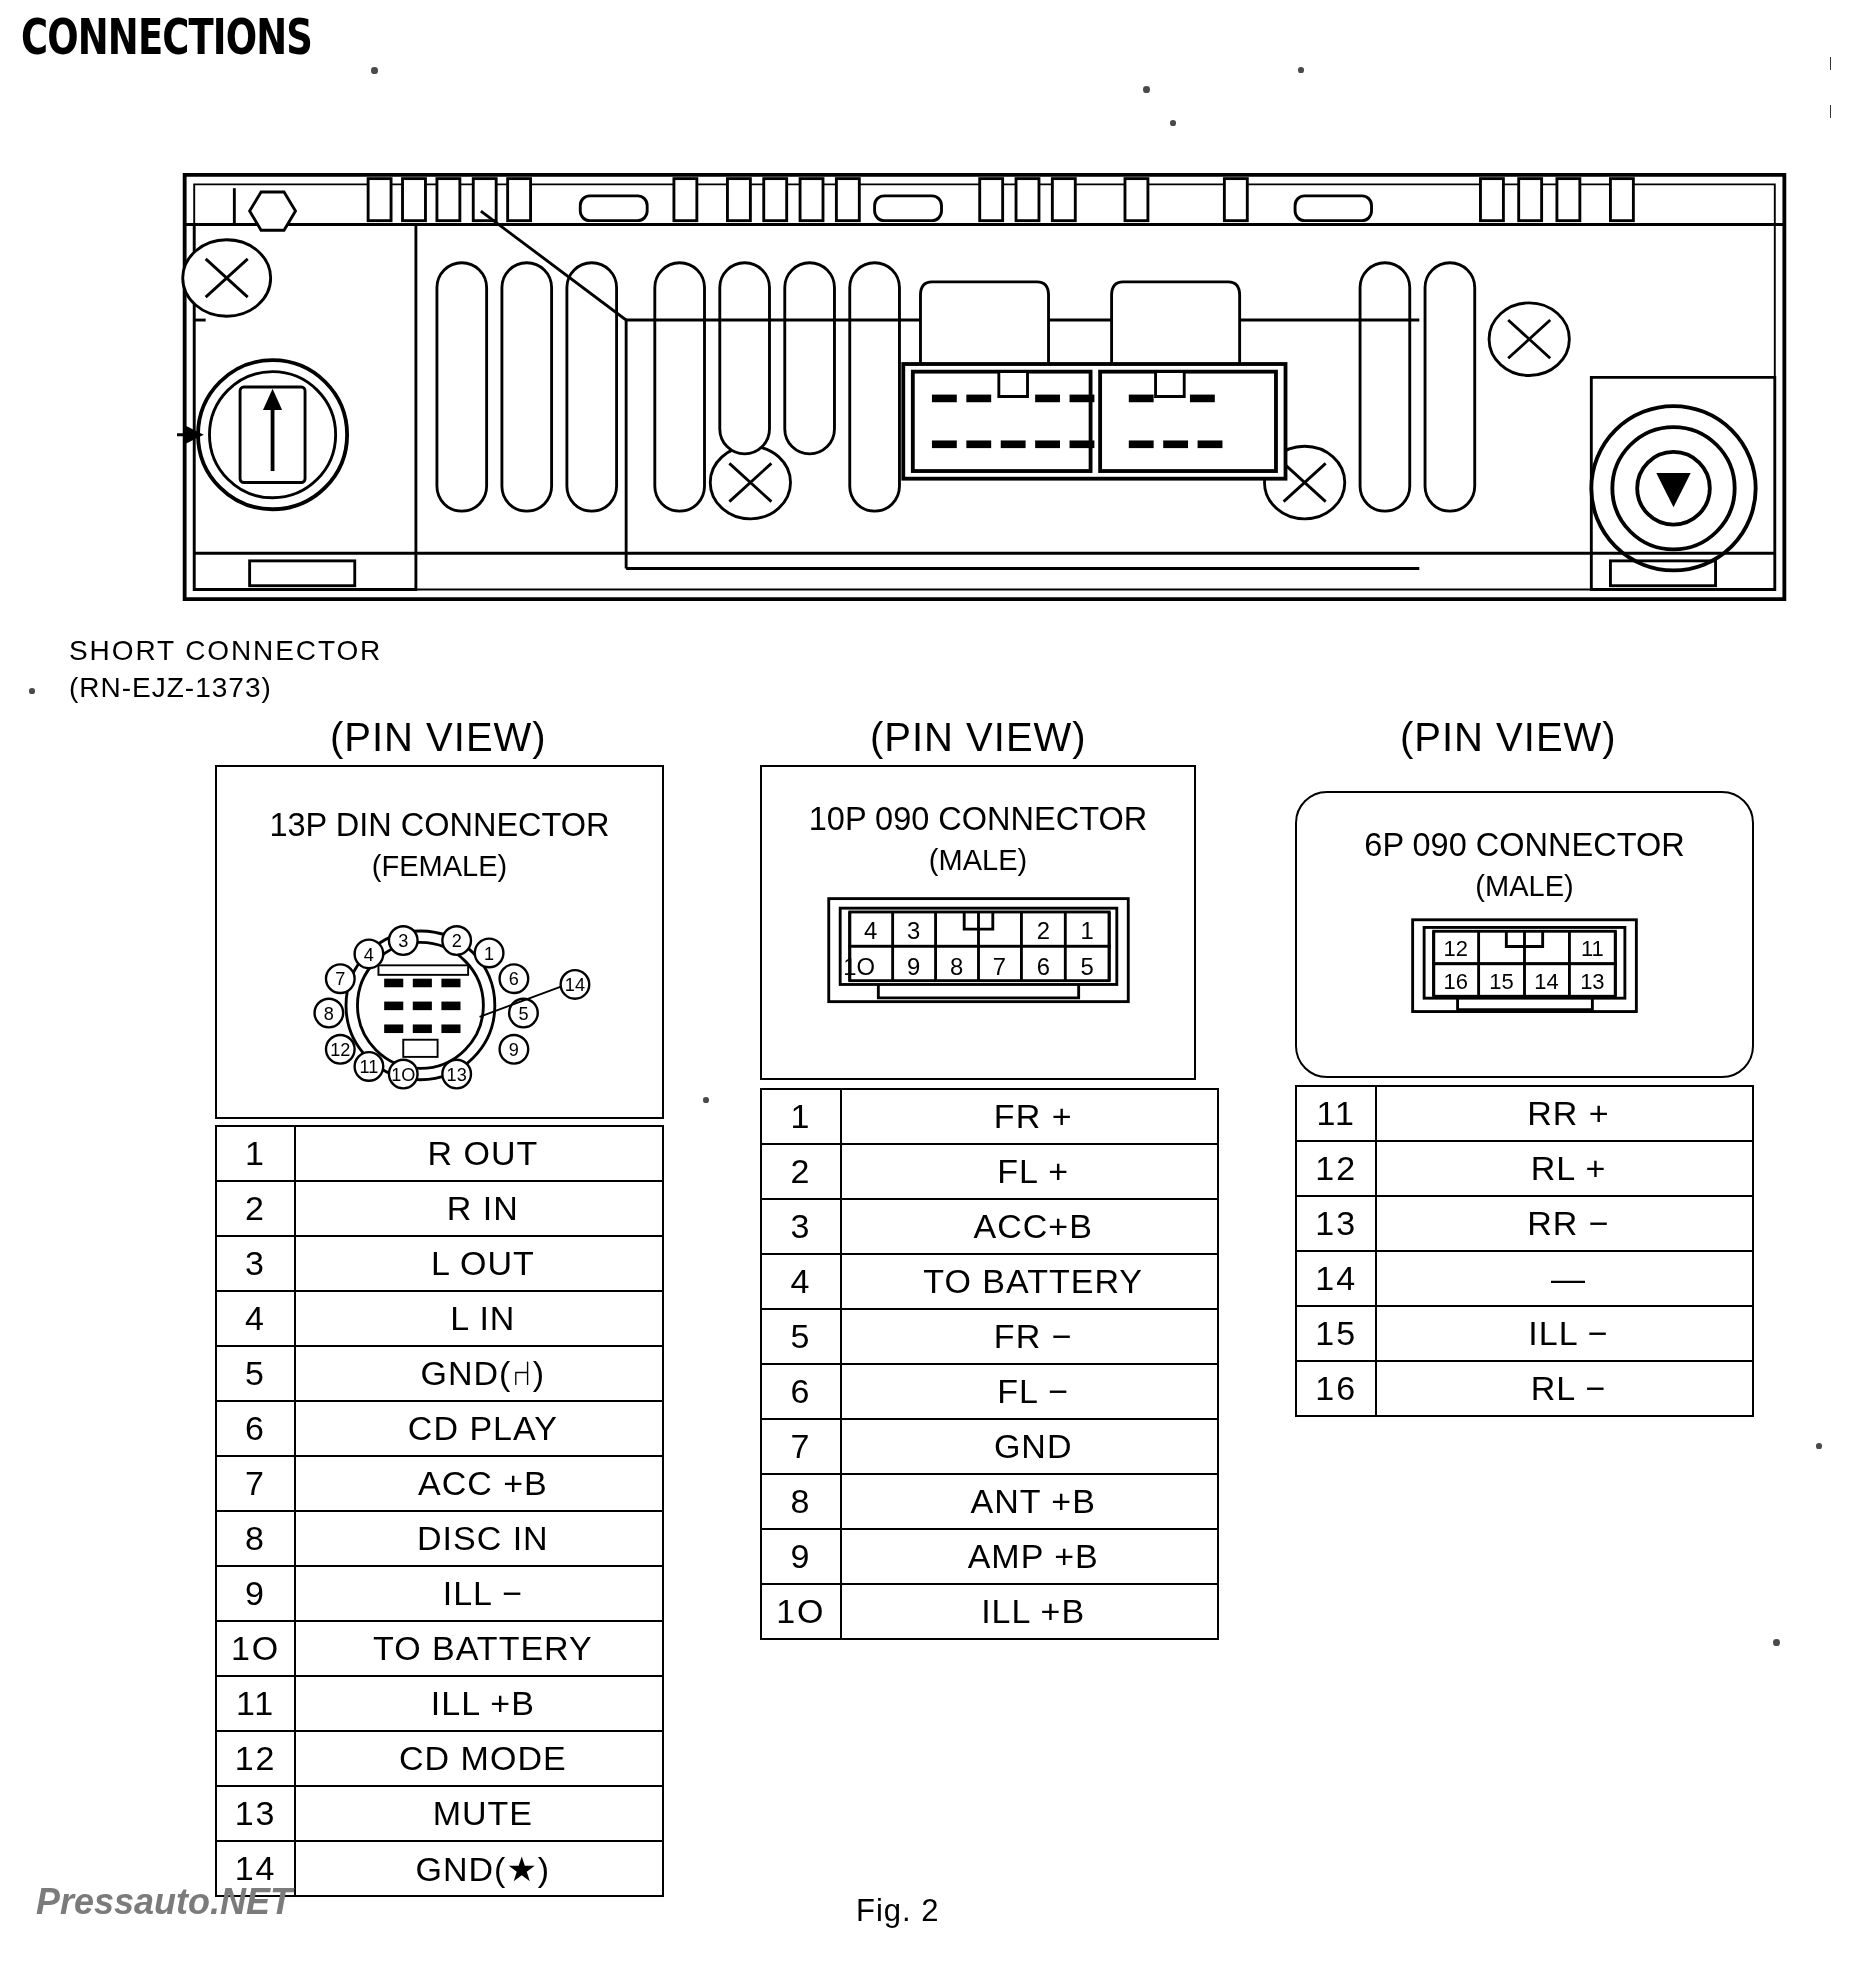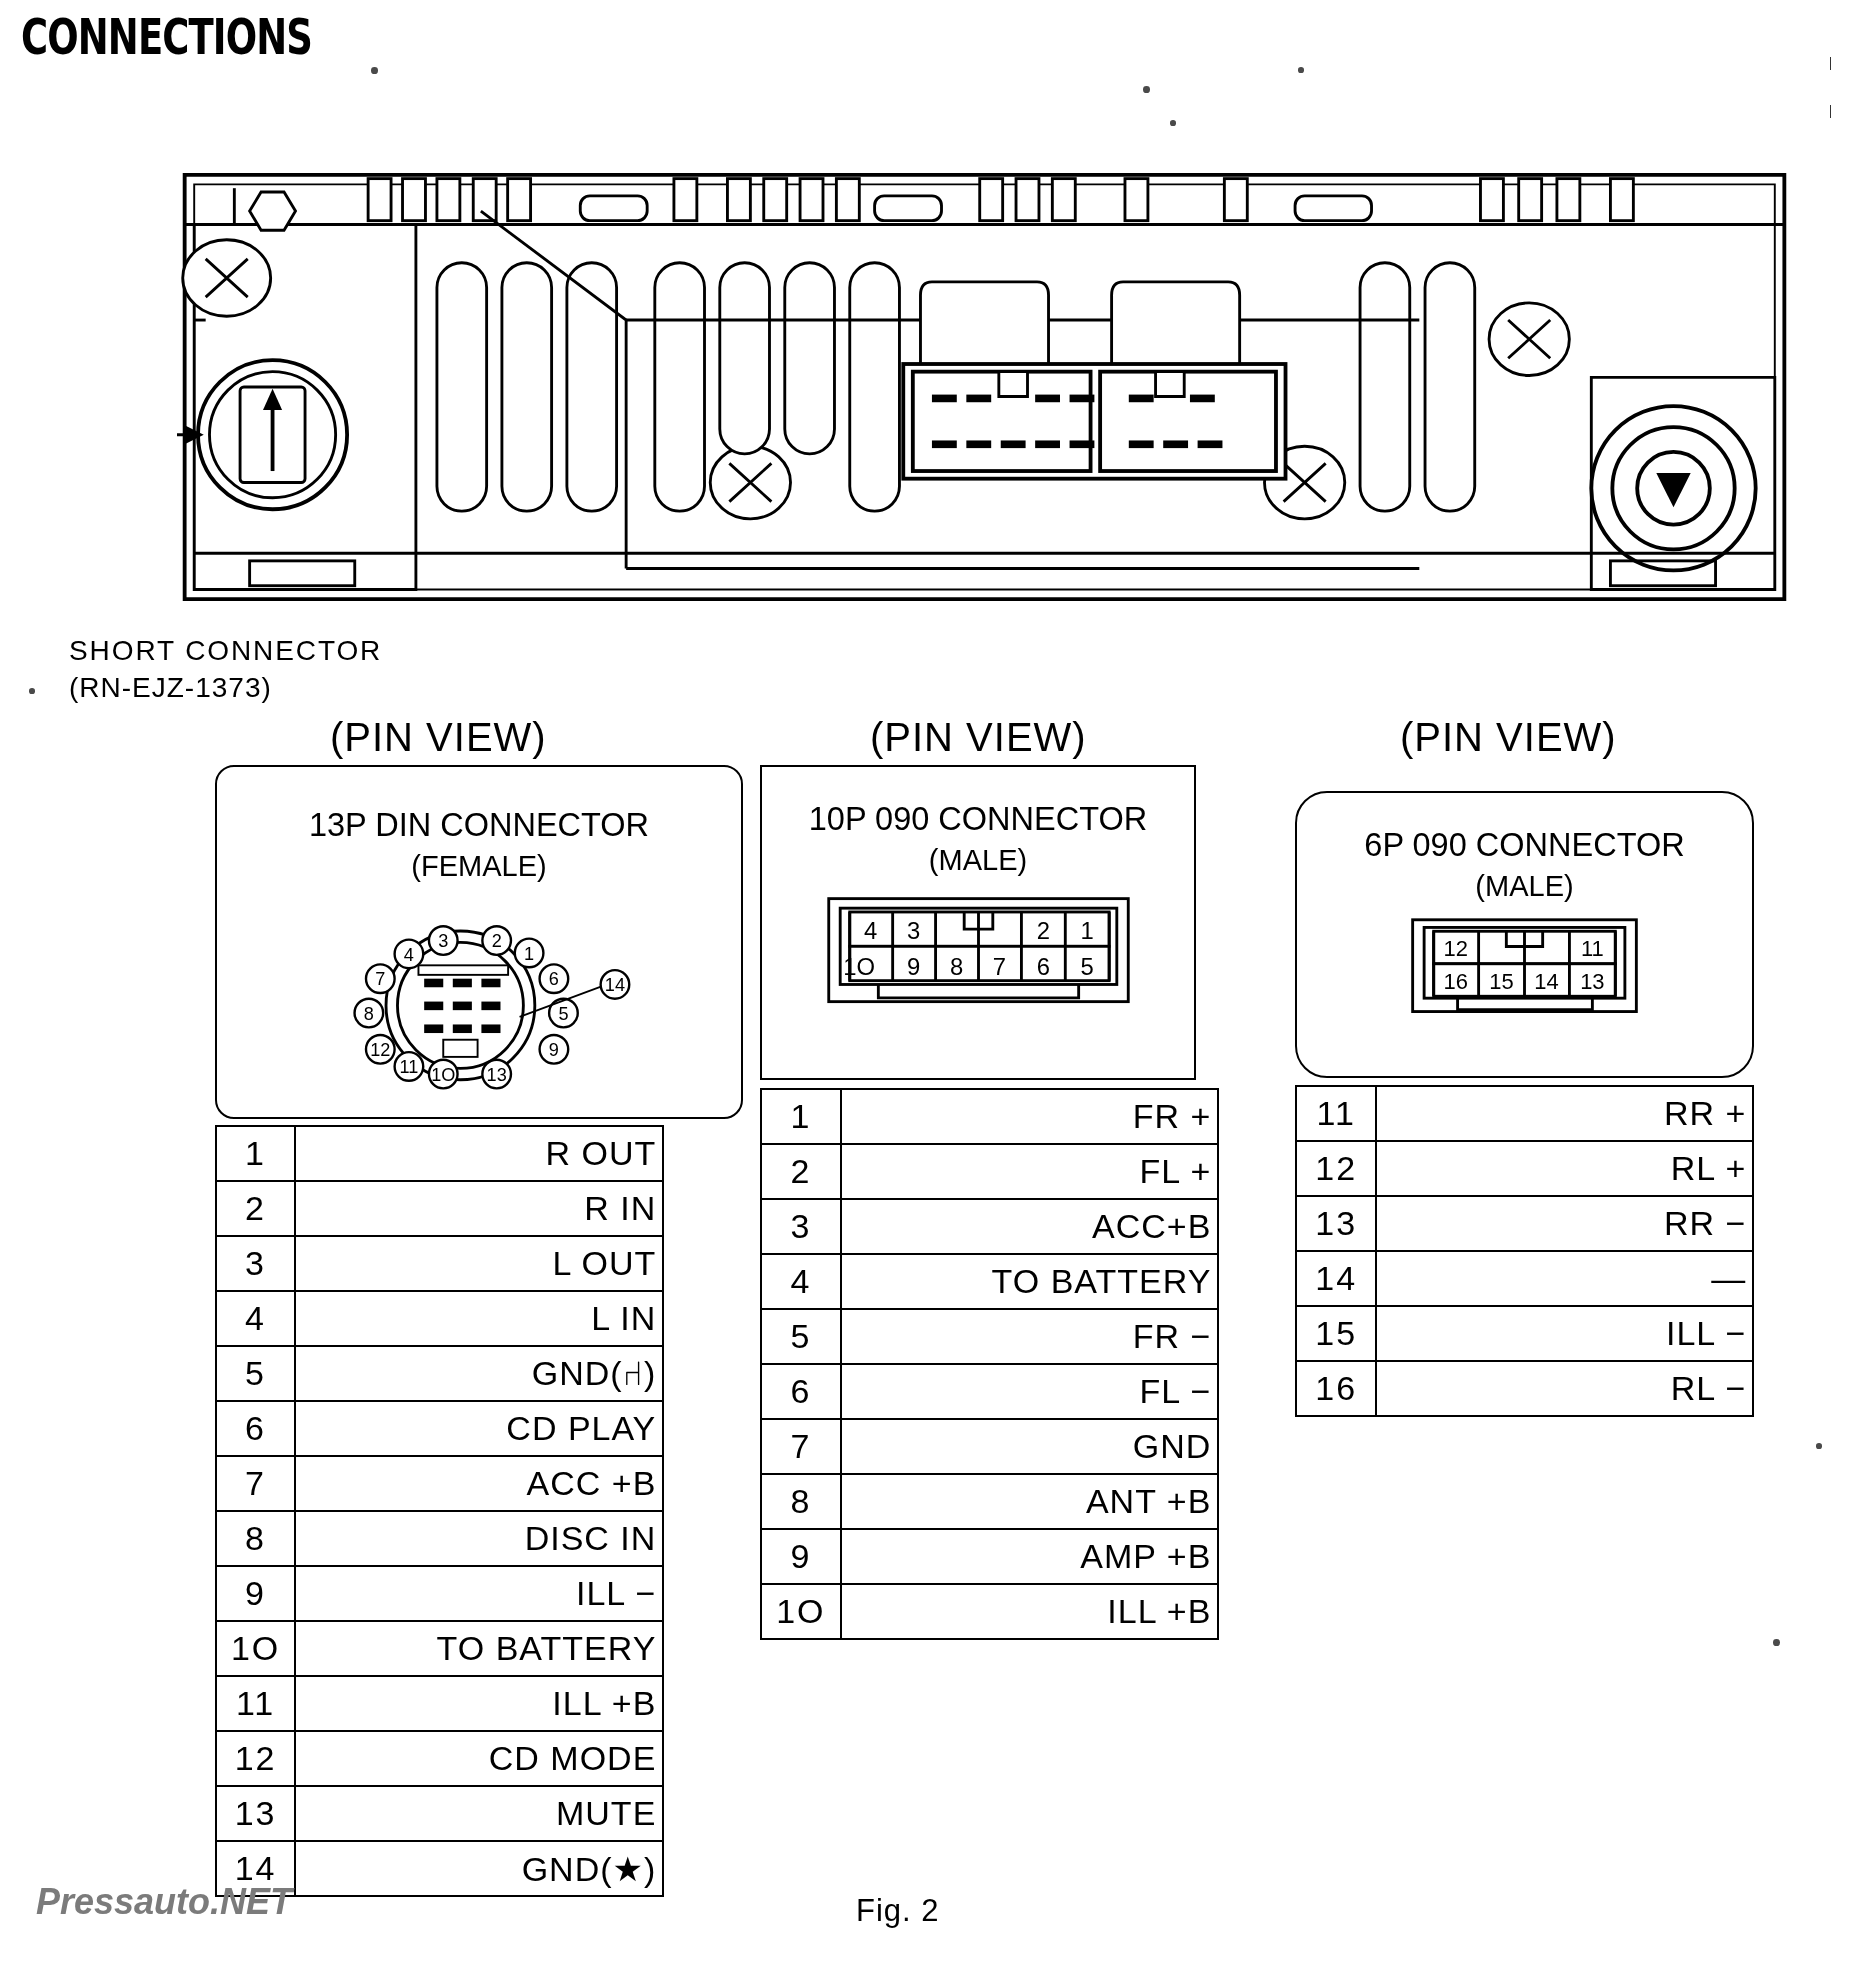--- a/index.html
+++ b/index.html
@@ -67,21 +67,21 @@
   #pinview-label-10p { left: 870px; top: 715px; }
   #pinview-label-6p  { left: 1400px; top: 715px; }
 
   
   .conn-block {
     position: absolute;
     border: 2.9px solid #000;
     box-sizing: border-box;
     background: #fff;
   }
-  #block-13p { left: 215px; top: 765px;  width: 528px; height: 354px; border-radius: 19px; }
+  #block-13p { left: 215px; top: 765px;  width: 449px; height: 354px; }
   #block-10p { left: 760px; top: 765px;  width: 436px; height: 315px; }
   #block-6p  { left: 1295px; top: 791px; width: 459px; height: 287px; border-radius: 32px; }
 
   .conn-title {
     text-align: center;
     font-size: 32.5px;
     letter-spacing: 0px;
     margin-top: 40px;
     white-space: nowrap;
   }
@@ -118,21 +118,21 @@
     padding: 0 5.7px;
     font-family: "Liberation Sans", sans-serif;
     white-space: nowrap;
   }
   .pin-table td.num {
     text-align: center;
     width: 69px;
     letter-spacing: 1.9px;
   }
   .pin-table td.val {
-    text-align: right;
+    text-align: center;
     padding-left: 13.4px;
     letter-spacing: 1px;
   }
   #table-13p { left: 215px; top: 1125px; width: 449px; }
   #table-13p td.val { width: 373px; }
   #table-10p { left: 760px; top: 1088px; width: 459px; }
   #table-10p td.val { width: 378px; }
   #table-6p  { left: 1295px; top: 1085px; width: 459px; }
   #table-6p td.val { width: 378px; }
 

